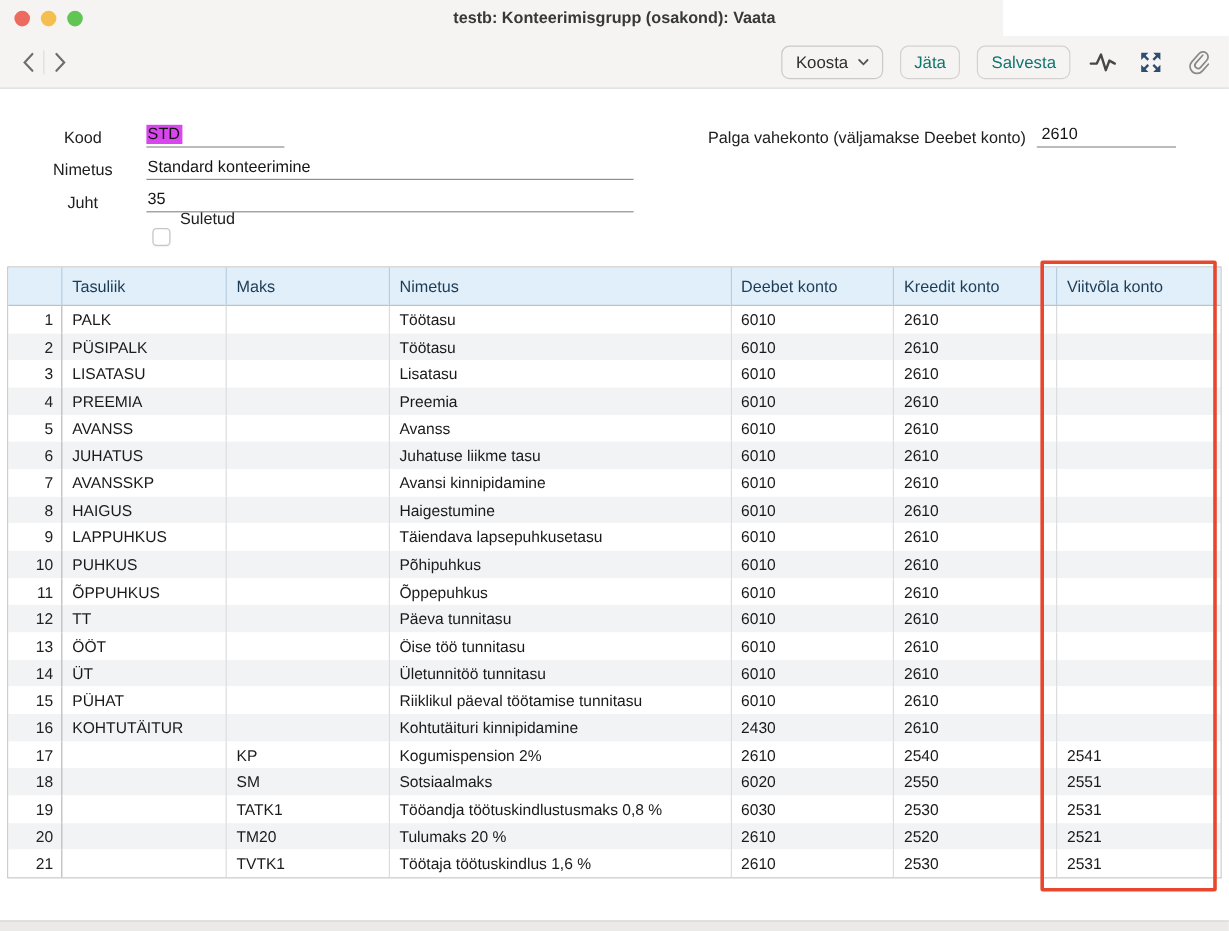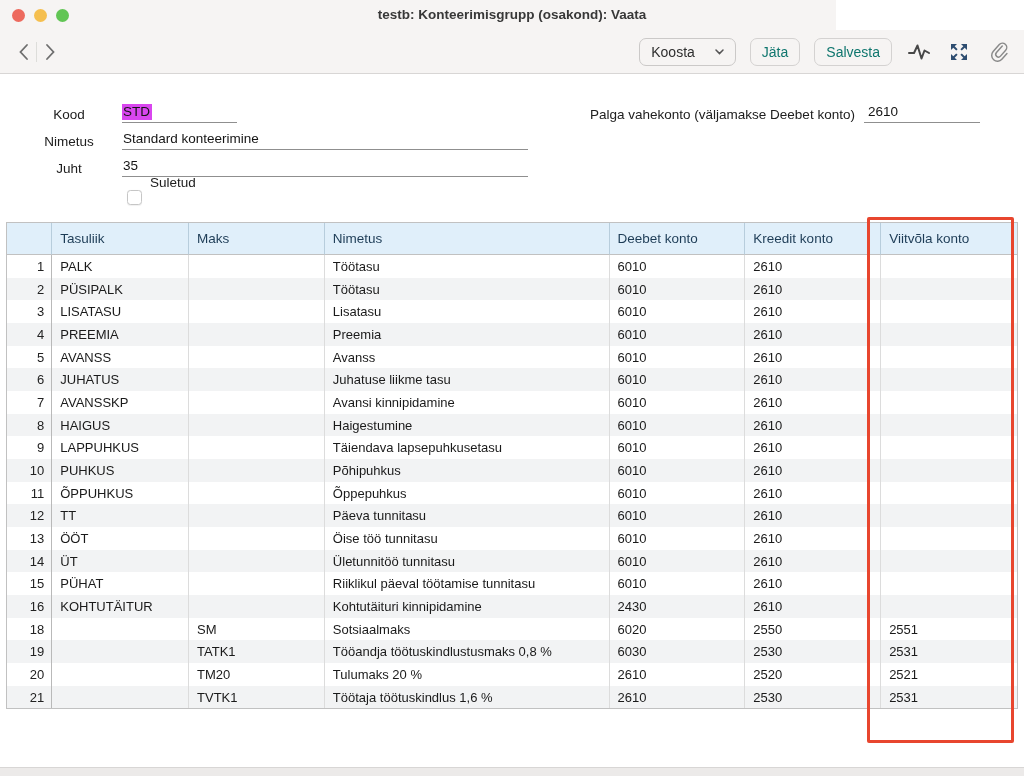--- a/index.html
+++ b/index.html
@@ -29,21 +29,21 @@
     background:#f6f4f3;border-bottom:1px solid #d8d6d5;
   }
   .nav-arrows{position:absolute;left:10px;top:8px;display:flex;align-items:center;height:28px;}
   .nav-btn{width:26px;height:26px;display:flex;align-items:center;justify-content:center;cursor:default;}
   .nav-divider{width:1px;height:20px;background:#ddddda;}
   .tb-right{
     position:absolute;right:12px;top:7px;height:30px;
     display:flex;align-items:center;gap:14px;
   }
   .tb-btn{
-    height:28px;display:flex;align-items:center;gap:20px;
+    height:28px;display:flex;align-items:center;gap:8px;
     padding:0 11px;border:1px solid #cbc9c8;border-radius:7px;
     background:#f6f4f3;font-size:14px;color:#2e2e2e;box-sizing:border-box;
   }
   .tb-btn.disabled{color:#0f766e;border-color:#d4d2d1;}
   .tb-icon{width:26px;height:26px;display:flex;align-items:center;justify-content:center;}
   
   .form-area{position:absolute;left:0;top:74px;width:1024px;height:148px;background:#fff;}
   .flabel{position:absolute;font-size:13.5px;color:#202020;text-align:center;white-space:nowrap;}
   .fvalue{
     position:absolute;font-size:13.5px;color:#141414;
@@ -334,20 +334,29 @@
         <tr>
           <td>16</td>
           <td>KOHTUTÄITUR</td>
           <td></td>
           <td>Kohtutäituri kinnipidamine</td>
           <td>2430</td>
           <td>2610</td>
           <td></td>
         </tr>
         <tr>
+          <td>17</td>
+          <td></td>
+          <td>KP</td>
+          <td>Kogumispension 2%</td>
+          <td>2610</td>
+          <td>2540</td>
+          <td>2541</td>
+        </tr>
+        <tr>
           <td>18</td>
           <td></td>
           <td>SM</td>
           <td>Sotsiaalmaks</td>
           <td>6020</td>
           <td>2550</td>
           <td>2551</td>
         </tr>
         <tr>
           <td>19</td>

